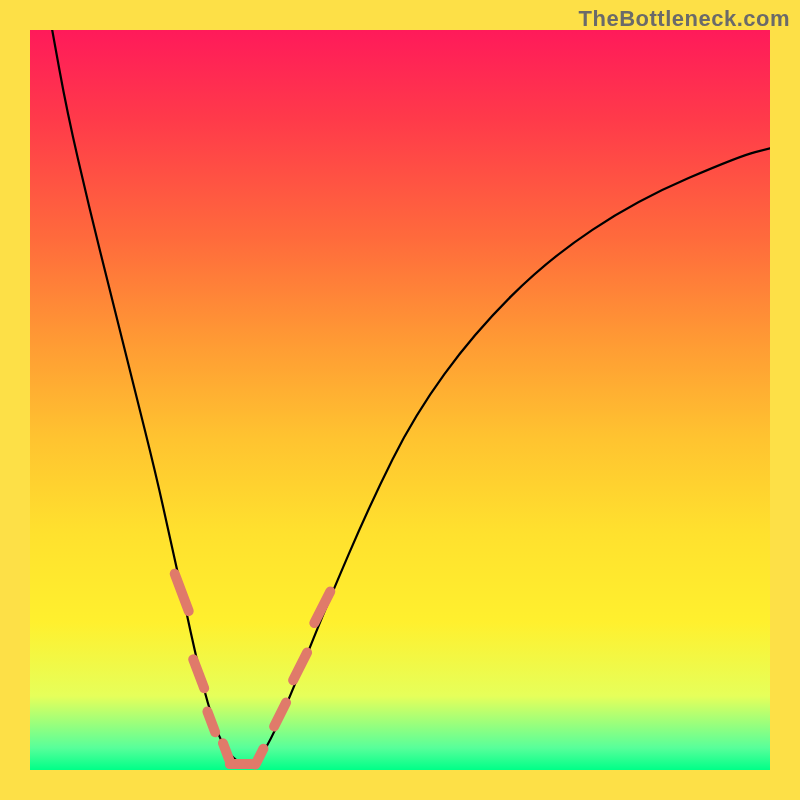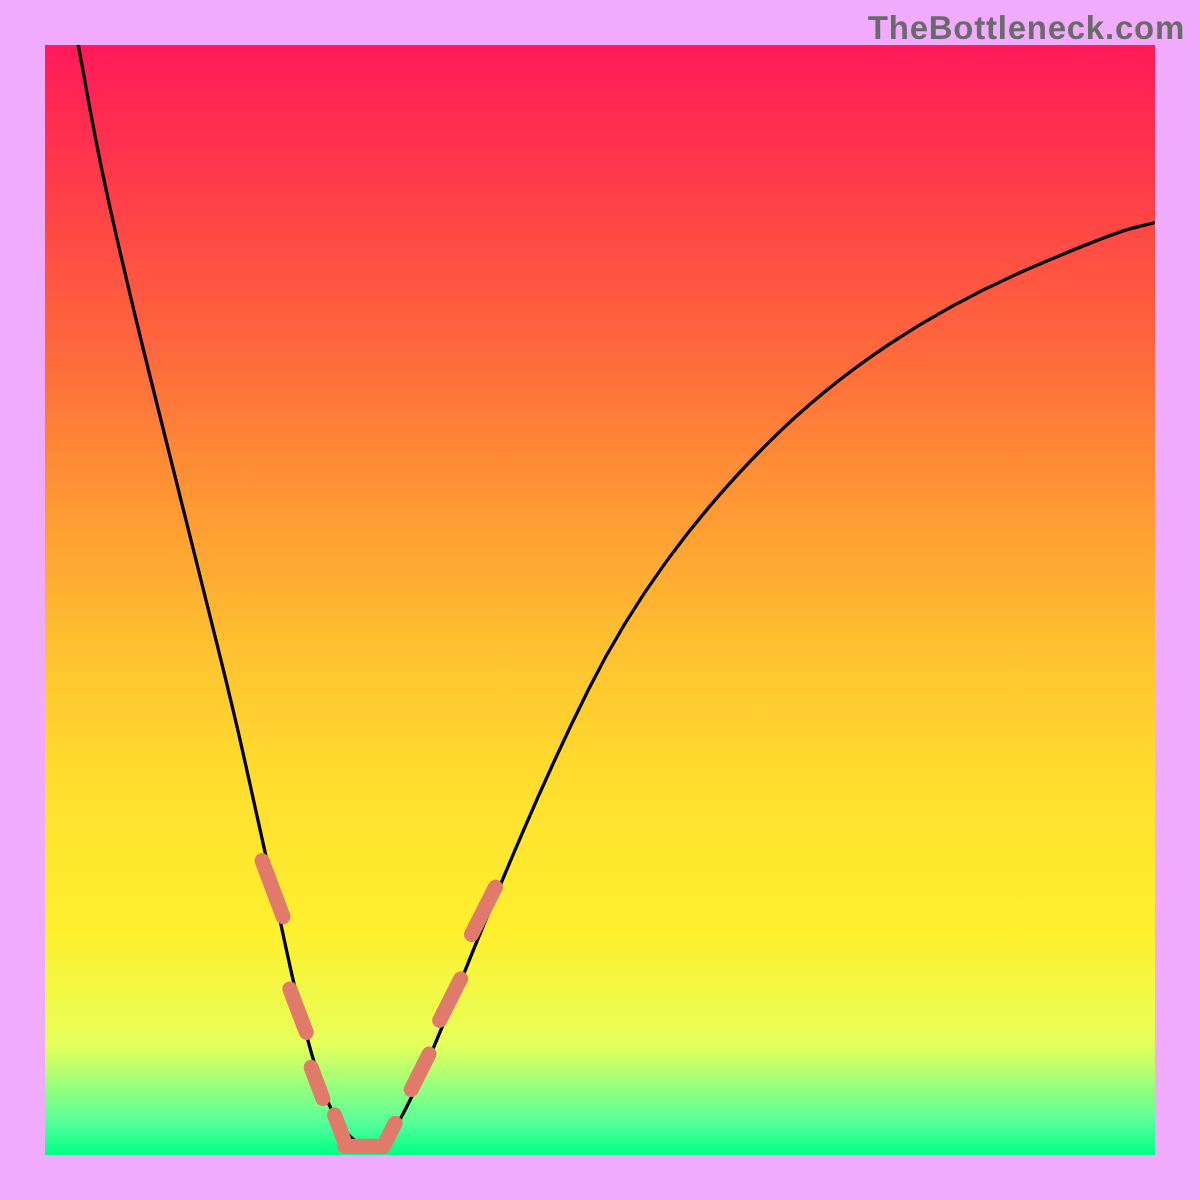--- a/index.html
+++ b/index.html
@@ -1,21 +1,21 @@
 <!DOCTYPE html>
 <html><head>
 <meta charset="utf-8">
 <style>
   * { margin: 0; padding: 0; box-sizing: border-box; }
   html, body { width: 800px; height: 800px; overflow: hidden; background: #000; }
   .frame {
     position: relative;
     width: 800px;
     height: 800px;
-    background: #f0abfc;
+    background: #fde047;
   }
   .plot-area {
     position: absolute;
     left: 30px;
     top: 30px;
     width: 740px;
     height: 740px;
     background: linear-gradient(to bottom,
       #ff1a5a 0%,
       #ff3a4a 12%,

